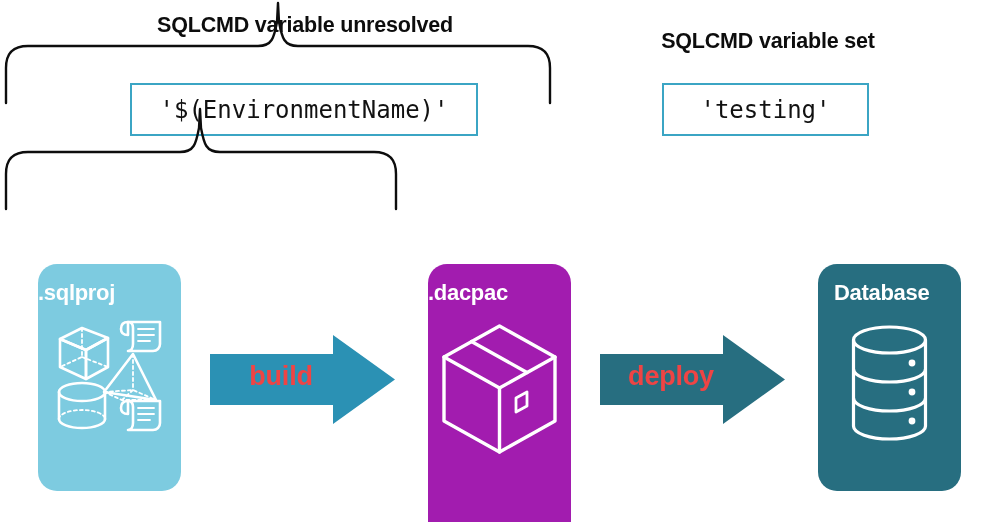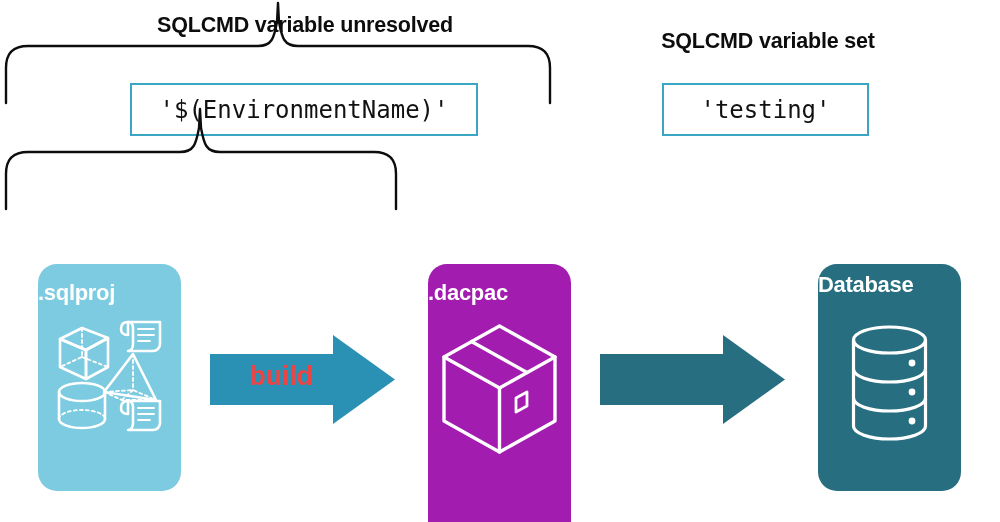--- a/index.html
+++ b/index.html
@@ -89,21 +89,21 @@
   #box-sqlproj .box-label { top: 18px; }
   #box-dacpac {
     left: 428px; top: 264px; width: 143px; height: 291px;
     background: #a21caf;
   }
   #box-dacpac .box-label { top: 18px; }
   #box-database {
     left: 818px; top: 264px; width: 143px; height: 227px;
     background: #276e80;
   }
-  #box-database .box-label { top: 10px; }
+  #box-database .box-label { top: 18px; padding-left: 16px; }
 
   .box-art {
     position: absolute;
     left: 0;
     width: 100%;
   }
   #sqlproj-art  { top: 48px; height: 130px; }
   #dacpac-art   { top: 50px; height: 150px; }
   #database-art { top: 52px; height: 140px; }
 
@@ -252,20 +252,21 @@
 
         <path d="M 88 84 L 99 78 L 99 92 L 88 98 Z" stroke-width="2.8"></path>
       </g>
     </svg>
   </div>
 
   <div class="arrow-wrap" id="arrow-deploy">
     <svg width="195" height="95" viewBox="0 0 195 95">
       <path d="M 5 22 L 128 22 L 128 3 L 190 47.5 L 128 92 L 128 73 L 5 73 Z" fill="#276e80"></path>
     </svg>
+    <div class="arrow-label">deploy</div>
   </div>
 
   <div class="stagebox" id="box-database">
     <div class="box-label">Database</div>
 
     <svg class="box-art" id="database-art" viewBox="0 0 143 140">
       <g fill="none" stroke="#ffffff" stroke-width="3.2" stroke-linejoin="round" stroke-linecap="round">
 
         <ellipse cx="71.5" cy="24" rx="36" ry="13"></ellipse>
 

